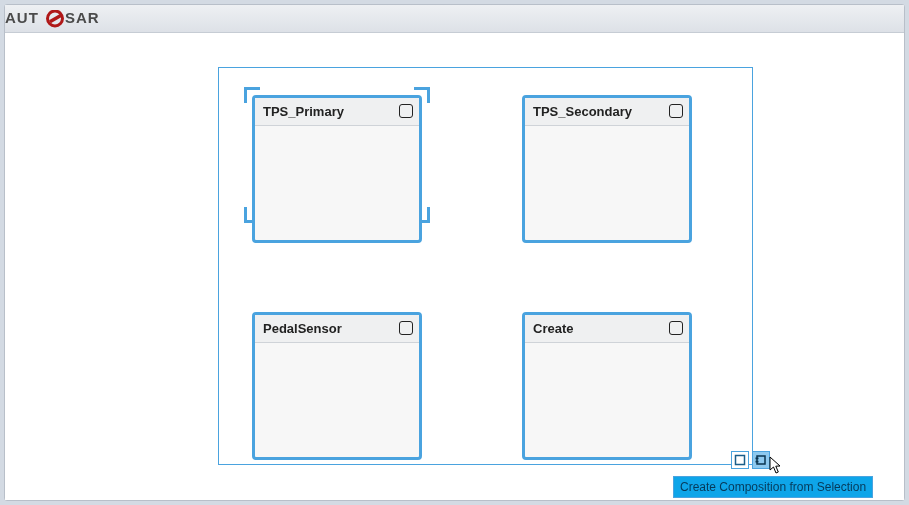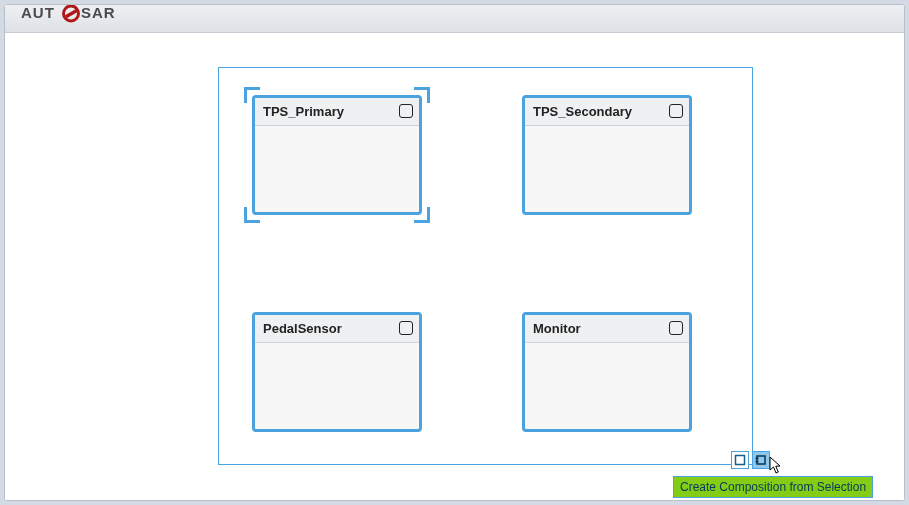--- a/index.html
+++ b/index.html
@@ -20,22 +20,22 @@
     background: #f7f8f9;
     border: 1px solid #b8bfc9;
     border-radius: 3px;
     box-shadow: inset 0 0 0 1px #ffffff;
   }
   .titlebar {
     height: 28px;
     background: linear-gradient(#eef0f3, #dde1e7);
     border-bottom: 1px solid #c6ccd4;
     display: flex;
-    align-items: flex-start;
-    padding: 0 16px;
+    align-items: center;
+    padding: 0 0;
   }
   .logo {
     height: 18px;
     display: inline-flex;
     align-items: center;
   }
   .canvas {
     position: absolute;
     left: 0;
     top: 28px;
@@ -43,21 +43,21 @@
     bottom: 0;
     background: #ffffff;
   }
   .selection-rect {
     position: absolute;
     border: 1px solid #4aa3df;
   }
   .component {
     position: absolute;
     width: 170px;
-    height: 120px;
+    height: 148px;
     background: #f7f7f7;
     border: 3px solid #4aa3df;
     border-radius: 4px;
   }
   .component-header {
     height: 28px;
     background: #eff0f1;
     border-bottom: 1px solid #cfd3d8;
     display: flex;
     align-items: center;
@@ -106,21 +106,21 @@
     justify-content: center;
     cursor: pointer;
   }
   .tool-btn.selected {
     background: #8dc9ef;
   }
   .tool-btn svg { display: block; }
 
   .tooltip {
     position: absolute;
-    background: #84cc16;
+    background: #0ea5e9;
     border: 1px solid #4aa3df;
     color: #063a5a;
     font-size: 12px;
     padding: 3px 6px;
     white-space: nowrap;
   }
 
   .cursor {
     position: absolute;
     width: 16px;
@@ -169,21 +169,21 @@
 
     <div class="component" style="left:517px; top:62px;">
       <div class="component-header">
         <span class="component-title">TPS_Secondary</span>
         <span class="component-marker"></span>
       </div>
     </div>
 
     <div class="component" style="left:517px; top:279px;">
       <div class="component-header">
-        <span class="component-title">Monitor</span>
+        <span class="component-title">Create</span>
         <span class="component-marker"></span>
       </div>
     </div>
 
     <div class="toolbar" style="left:726px; top:418px;">
       <span class="tool-btn">
         <svg width="12" height="12" viewBox="0 0 12 12">
           <rect x="1.5" y="1.5" width="9" height="9" fill="none" stroke="#1a5e8a" stroke-width="1.5"></rect>
         </svg>
       </span>

